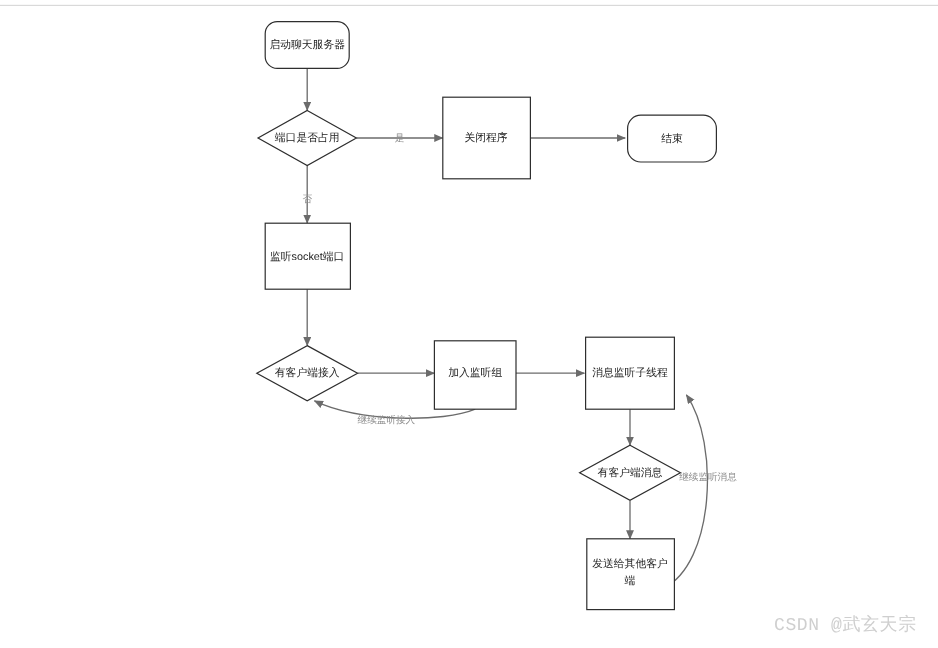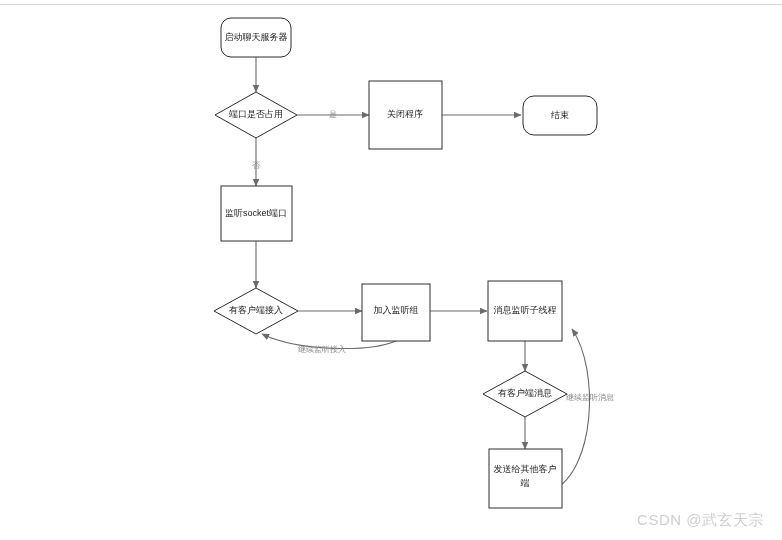--- a/index.html
+++ b/index.html
@@ -57,21 +57,21 @@
     stroke-width: 1.1;
     fill: none;
   }
   .watermark {
     position: absolute;
     right: 18px;
     bottom: 10px;
     font-size: 15px;
     color: #cfcfcf;
     letter-spacing: 0.5px;
-    font-family: Liberation Sans, sans-serif;
+    font-family: Liberation Mono, monospace;
     white-space: nowrap;
   }
 </style>
 </head>
 <body>
 
 <div id="canvas">
 
   <div class="topbar"></div>
 

